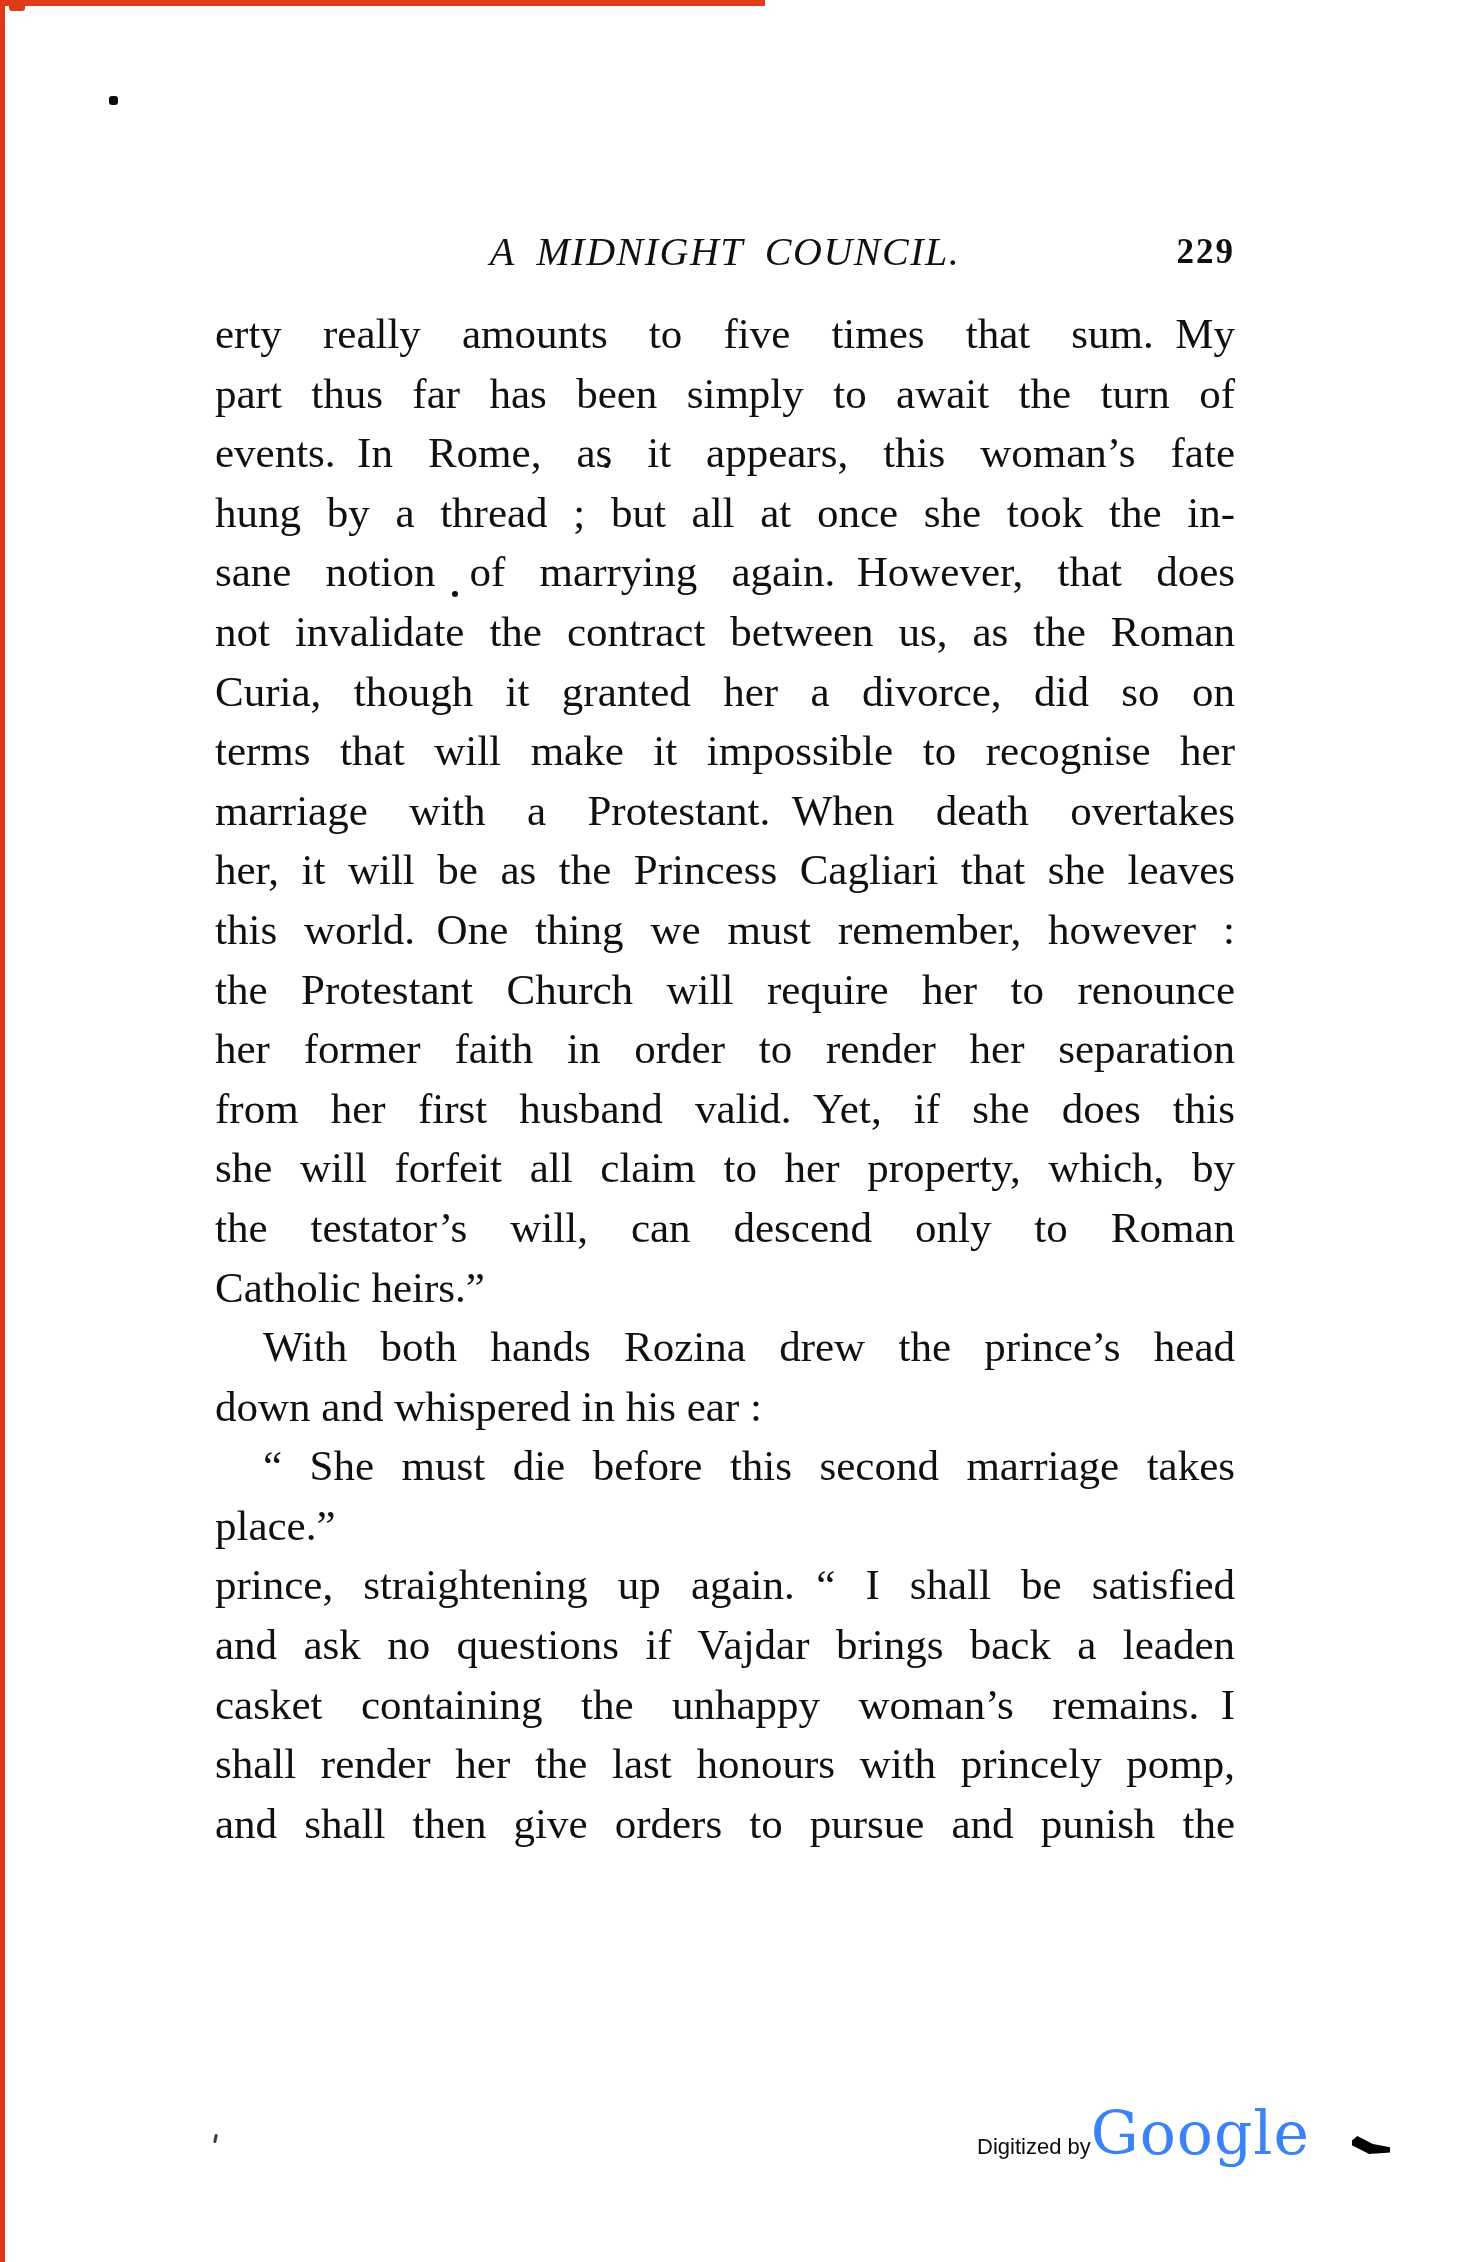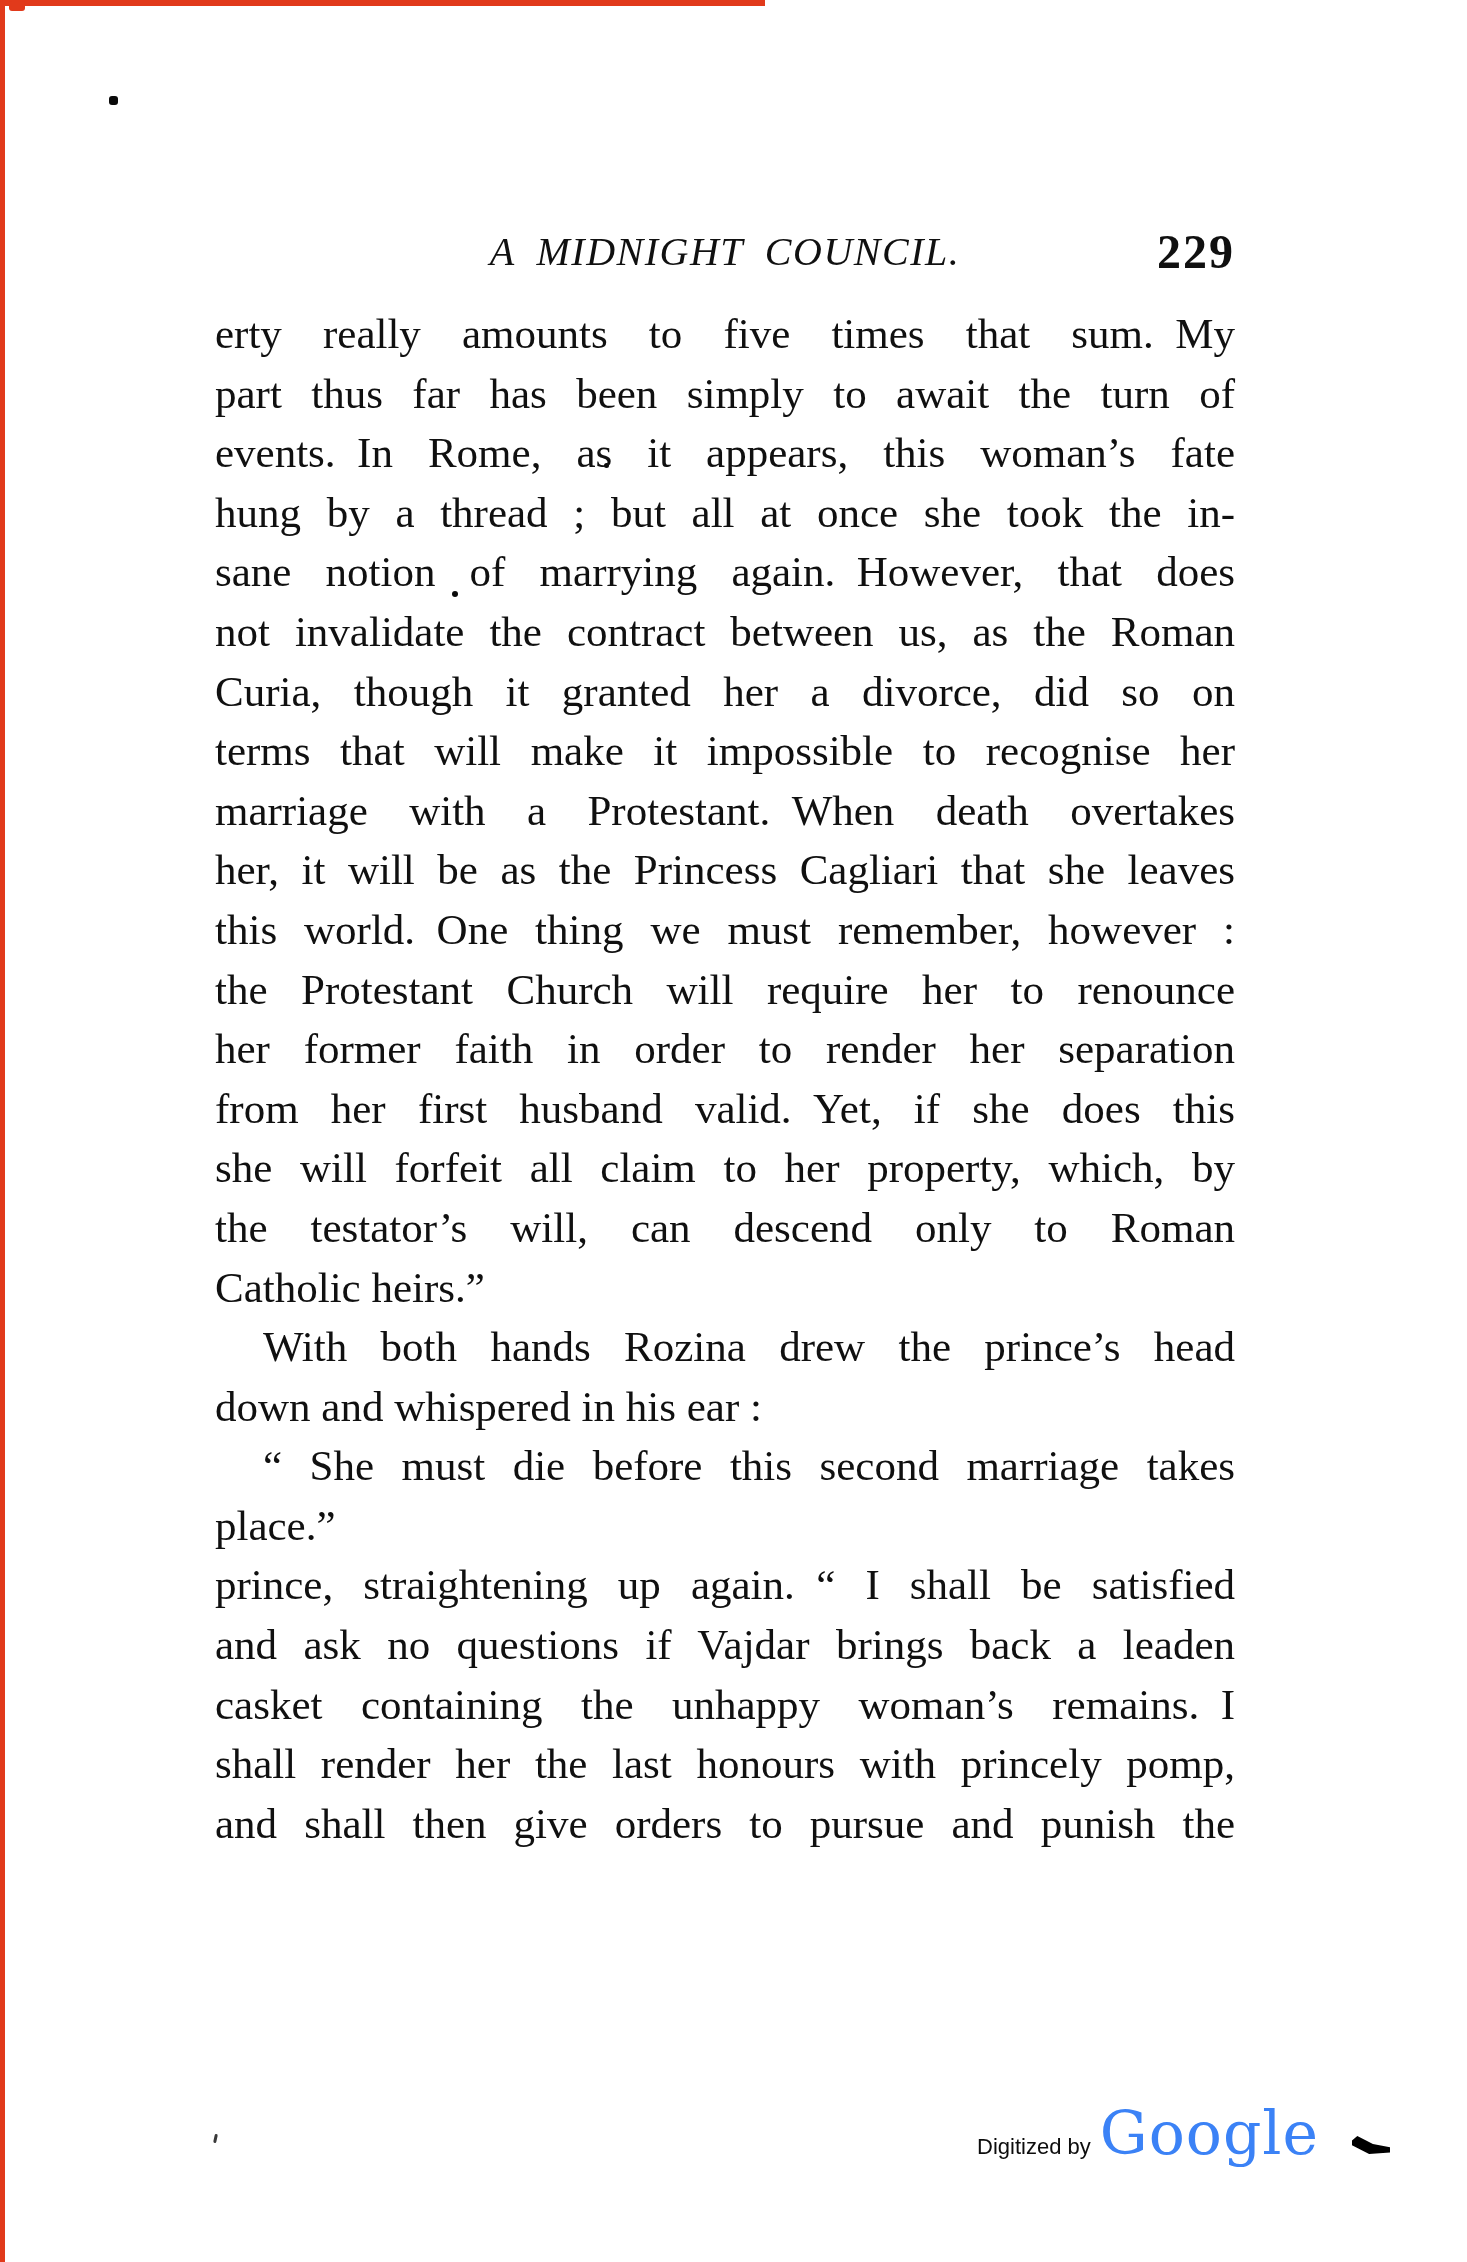--- a/index.html
+++ b/index.html
@@ -20,37 +20,37 @@
     position:absolute;left:215px;top:228px;width:1020px;
     text-align:center;
     font-style:italic;font-weight:400;
     font-size:40px;line-height:48px;
     letter-spacing:1.5px;word-spacing:10px;
     white-space:nowrap;
   }
   .page-number{
     position:absolute;top:228px;right:232px;
     font-weight:700;
-    font-size:48px;line-height:48px;
+    font-size:35px;line-height:48px;
     letter-spacing:2px;
   }
   
   .text-block{
     position:absolute;left:215px;top:304px;width:1020px;
     font-size:43px;line-height:59.6px;
     font-weight:500;
   }
   .text-block .line{height:59.6px;white-space:nowrap;}
   .text-block .line.j{text-align:justify;text-align-last:justify;white-space:normal;}
   .text-block .line.l{text-align:left;}
   .text-block .line.ind{text-indent:48px;}
   
   .watermark{
     position:absolute;left:977px;top:2103px;
-    display:flex;align-items:baseline;gap:9px;
+    display:flex;align-items:baseline;
     white-space:nowrap;
   }
   .digitized{font-family:"Liberation Sans", sans-serif;font-size:22px;line-height:1;color:#0c0c0c;}
   .brand{font-family:"DejaVu Serif", serif;font-size:60px;line-height:1;color:#3b82f6;letter-spacing:1px;}
   
   .speck{position:absolute;background:#0a0a0a;border-radius:50%;}
   .speck.margin-dot{left:109px;top:96px;width:9px;height:9px;border-radius:3px;}
   .speck.dot-a{left:604px;top:463px;width:5px;height:5px;}
   .speck.dot-b{left:452px;top:591px;width:6px;height:6px;}
   .speck.bottom-tick{left:214px;top:2134px;width:3px;height:9px;border-radius:2px;background:#3a3a3a;transform:rotate(12deg);}

